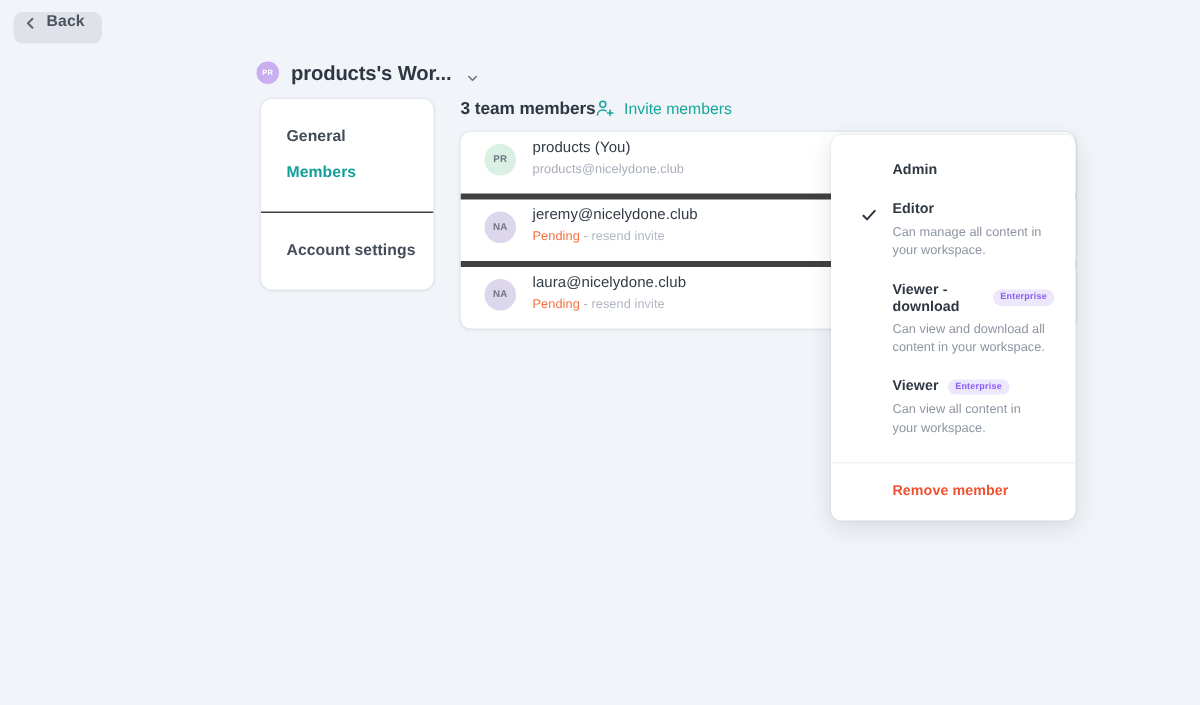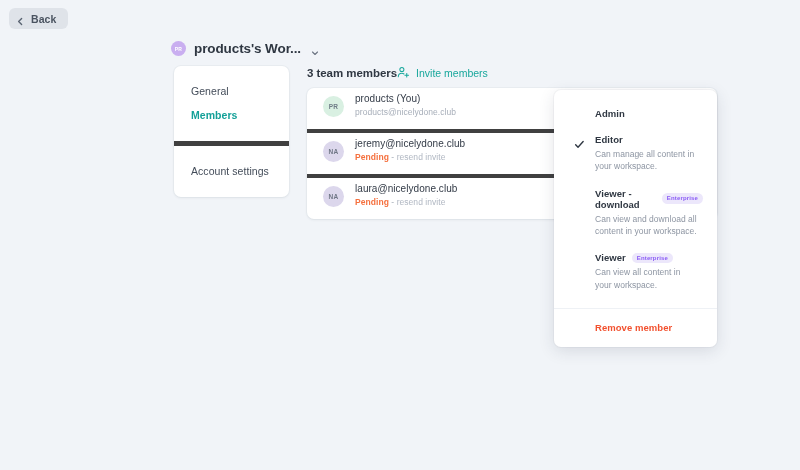--- a/index.html
+++ b/index.html
@@ -18,21 +18,21 @@
   }
 
   
   .back-btn {
     position: absolute;
     left: 9px;
     top: 8px;
     height: 21px;
     padding: 0 11px 0 7px;
     display: flex;
-    align-items: center;
+    align-items: flex-start;
     gap: 6px;
     background: #dfe3e9;
     border: none;
     border-radius: 6px;
     cursor: pointer;
     font-family: "Liberation Sans", sans-serif;
   }
   .back-btn .chev {
     width: 9px;
     height: 9px;
@@ -93,28 +93,29 @@
     width: 115px;
     background: #ffffff;
     border-radius: 7px;
     box-shadow: 0 1px 3px rgba(40,50,70,.07), 0 0 0 1px rgba(40,50,70,.03);
     overflow: hidden;
   }
   .nav-group {
     padding: 13px 0 14px 0;
   }
   .nav-group + .nav-group {
-    border-top: 5px solid #404040;
+    border-top: 1px solid #404040;
   }
   .nav-item {
     padding: 6px 0 6px 17px;
     font-size: 10.5px;
     color: #434c59;
     cursor: pointer;
     letter-spacing: .05px;
+    font-weight: bold;
   }
   .nav-item.active {
     color: #14a098;
     font-weight: 600;
   }
 
   
   .members-head {
     position: absolute;
     left: 307px;
@@ -186,21 +187,21 @@
     color: #333b47;
     letter-spacing: .05px;
   }
   .member-secondary {
     font-size: 8.5px;
     color: #a7aeb9;
     letter-spacing: .05px;
   }
   .member-secondary .pending {
     color: #f5703e;
-    font-weight: 700;
+    font-weight: 400;
   }
   .member-secondary .resend {
     color: #b0b7c2;
     cursor: pointer;
   }
 
   
   .role-menu {
     position: absolute;
     left: 554px;

